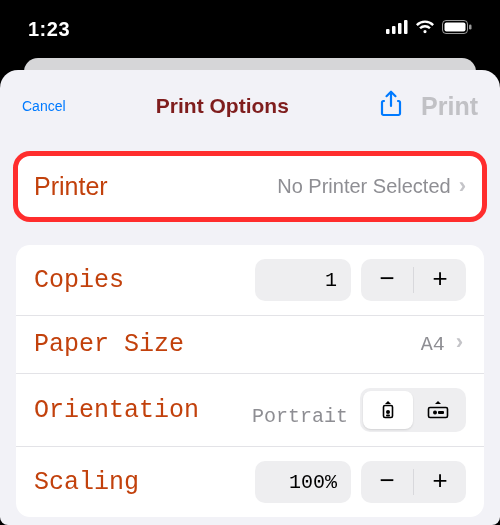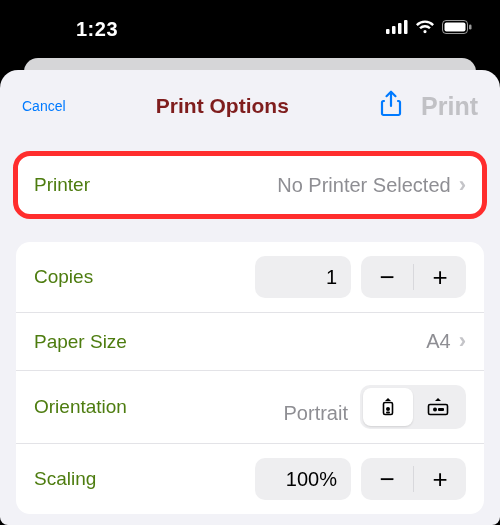--- a/index.html
+++ b/index.html
@@ -1,45 +1,45 @@
 <!DOCTYPE html>
 <html><head>
 <meta charset="utf-8">
 <style>
   * { box-sizing: border-box; margin: 0; padding: 0; }
   html, body { width: 500px; height: 525px; font-family: -apple-system, "Helvetica Neue", Arial, sans-serif; background:#000; }
   .device { width:500px; height:525px; background:#000; position:relative; overflow:hidden; border-radius:8px;}
   .statusbar { height:58px; display:flex; align-items:center; justify-content:space-between; padding:0 28px; color:#fff; }
-  .statusbar .time { font-weight:700; font-size:20px; letter-spacing:0.5px;margin-left:48px;}
+  .statusbar .time { font-weight:700; font-size:20px; letter-spacing:0.5px;}
   .status-right { display:flex; align-items:center; gap:7px; }
   .sheet-back { position:absolute; top:58px; left:24px; right:24px; height:16px; background:#d6d6d8; border-radius:14px 14px 0 0; }
   .sheet { position:absolute; top:70px; left:0; right:0; bottom:0; background:#f2f2f7; border-radius:18px 18px 0 0; padding-top:14px;}
   .navbar { display:flex; align-items:center; justify-content:space-between; padding:6px 22px 14px 22px;}
   .nav-left { color:#007aff; font-size:14px; font-weight:400;}
   .nav-title { font-weight:700; font-size:21px; color:#7f1d1d; }
   .nav-right { display:flex; align-items:center; gap:18px;}
   .share-icon { color:#007aff; }
   .print-btn { color:#c1c1c5; font-size:25px; font-weight:600;}
   .group { margin:18px 16px 0 16px; background:#fff; border-radius:14px; }
   .group.highlighted { outline:5px solid #ff2d2d; outline-offset:-2px; border-radius:14px;}
   .row { display:flex; align-items:center; justify-content:space-between; padding:18px 18px; min-height:62px;}
   .row + .row { border-top:1px solid #e3e3e7;}
-  .row .label { font-size:19px; color:#4d7c0f; }
+  .row .label { font-size:25px; color:#c2410c; }
   .row .value { font-size:20px; color:#8e8e93; display:flex; align-items:flex-start; gap:8px;}
   .chev { color:#c4c4c8; font-size:22px; font-weight:600; line-height:1;}
   .right-controls { display:flex; align-items:center; gap:10px;}
   .pill { background:#eeeef0; border-radius:10px; min-width:96px; height:42px; display:flex; align-items:center; justify-content:flex-end; padding:0 14px; font-size:20px; color:#000;}
   .stepper { display:flex; background:#eeeef0; border-radius:10px; height:42px; overflow:hidden;}
   .stepper .sbtn { width:52px; display:flex; align-items:center; justify-content:center; font-size:26px; color:#000; font-weight:400;}
   .stepper .sep { width:1px; background:#d8d8dc; margin:8px 0;}
   .seg { display:flex; background:#eeeef0; border-radius:10px; padding:3px; height:44px;}
   .seg .opt { width:50px; display:flex; align-items:center; justify-content:center; border-radius:8px;}
   .seg .opt.sel { background:#fff; box-shadow:0 1px 2px rgba(0,0,0,0.12);}
   .tight-group { margin:26px 16px 0 16px; background:#fff; border-radius:14px;}
-  .tight-group .row { padding:14px 18px; min-height:58px;}
+  .tight-group .row { padding:14px 18px; min-height:58px;font-family:Liberation Mono, monospace;}
 </style>
 </head>
 <body>
 
 <div class="device">
   <div class="statusbar">
     <div class="time">1:23</div>
     <div class="status-right">
       <span>
         <svg width="22" height="14" viewBox="0 0 22 14">

